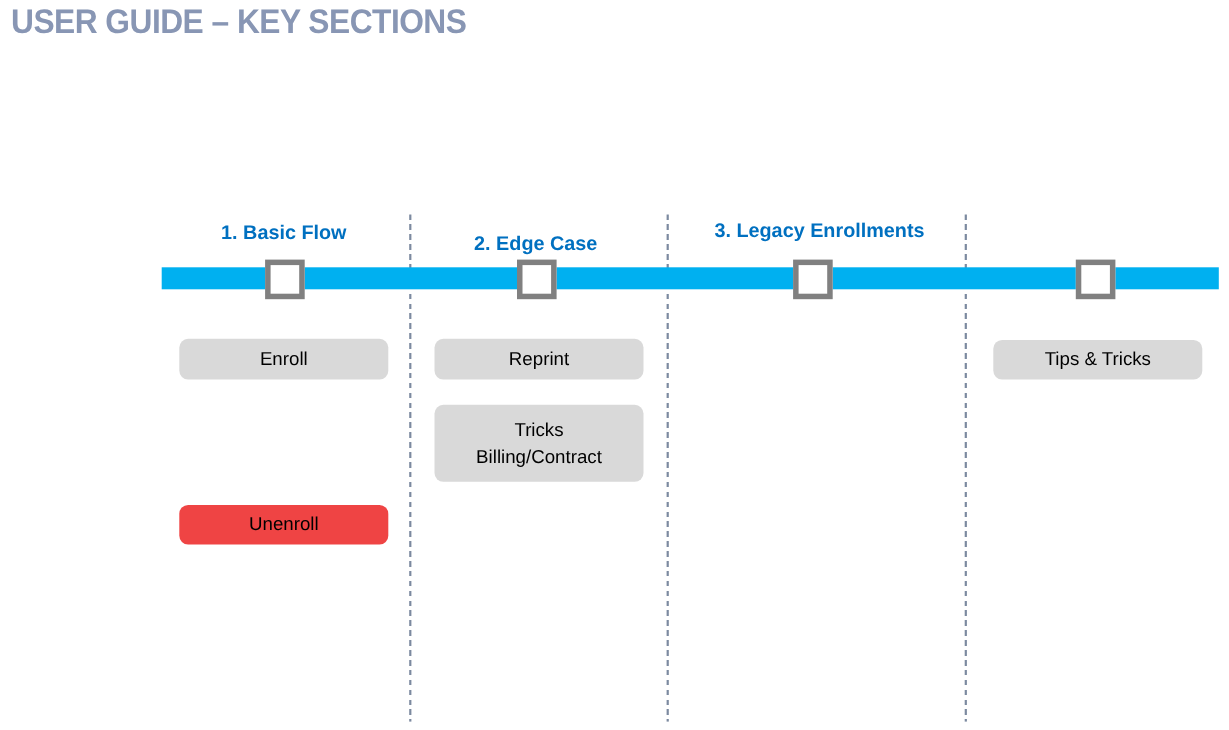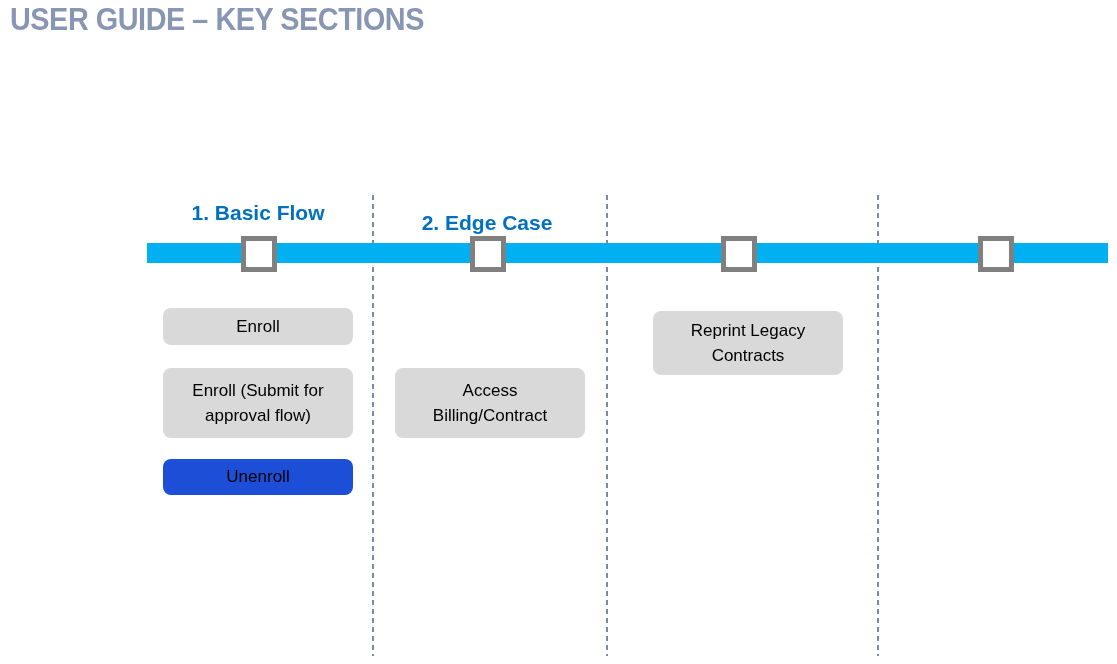--- a/index.html
+++ b/index.html
@@ -45,65 +45,66 @@
     width: 36px;
     height: 36px;
     background: #ffffff;
     border: 5px solid #808080;
     box-sizing: border-box;
   }
   .header {
     position: absolute;
     width: 240px;
     text-align: center;
-    font-size: 21px;
+    font-size: 18px;
     font-weight: bold;
     color: #0070c0;
     white-space: nowrap;
   }
   .btn {
     position: absolute;
     width: 190px;
     background: #d9d9d9;
     border-radius: 8px;
     display: flex;
     align-items: center;
     justify-content: center;
     text-align: center;
     font-size: 17px;
     line-height: 1.5;
     color: #000000;
     padding: 16px 20px;
     box-sizing: border-box;
     cursor: pointer;
   }
-  .btn.hl { background: #1d4ed8; }
+  .btn.hl { background: #ef4444; }
 </style>
 </head>
 <body>
 
 <div class="slide">
 
   <div class="title">USER GUIDE – KEY SECTIONS</div>
 
   <div class="divider" style="left:372px"></div>
   <div class="divider" style="left:606px"></div>
   <div class="divider" style="left:877px"></div>
 
   <div class="timeline-bar"></div>
   <div class="marker" style="left:241px"></div>
   <div class="marker" style="left:470px"></div>
   <div class="marker" style="left:721px"></div>
   <div class="marker" style="left:978px"></div>
 
   <div class="header" style="left:138px; top:201px">1. Basic Flow</div>
   <div class="header" style="left:367px; top:211px">2. Edge Case</div>
+  <div class="header" style="left:625px; top:199px">3. Legacy Enrollments</div>
 
   <div class="btn" style="left:163px; top:308px; height:37px">Enroll</div>
-  <div class="btn" style="left:163px; top:368px; height:70px">Enroll (Submit for approval flow)</div>
   <div class="btn hl" style="left:163px; top:459px; height:36px">Unenroll</div>
 
-  <div class="btn" style="left:395px; top:368px; height:70px">Access Billing/Contract</div>
+  <div class="btn" style="left:395px; top:308px; height:37px">Reprint</div>
+  <div class="btn" style="left:395px; top:368px; height:70px">Tricks Billing/Contract</div>
 
-  <div class="btn" style="left:653px; top:311px; height:64px">Reprint Legacy Contracts</div>
 
+  <div class="btn" style="left:903px; top:309px; height:36px">Tips &amp; Tricks</div>
 
 </div>
 
 </body></html>

